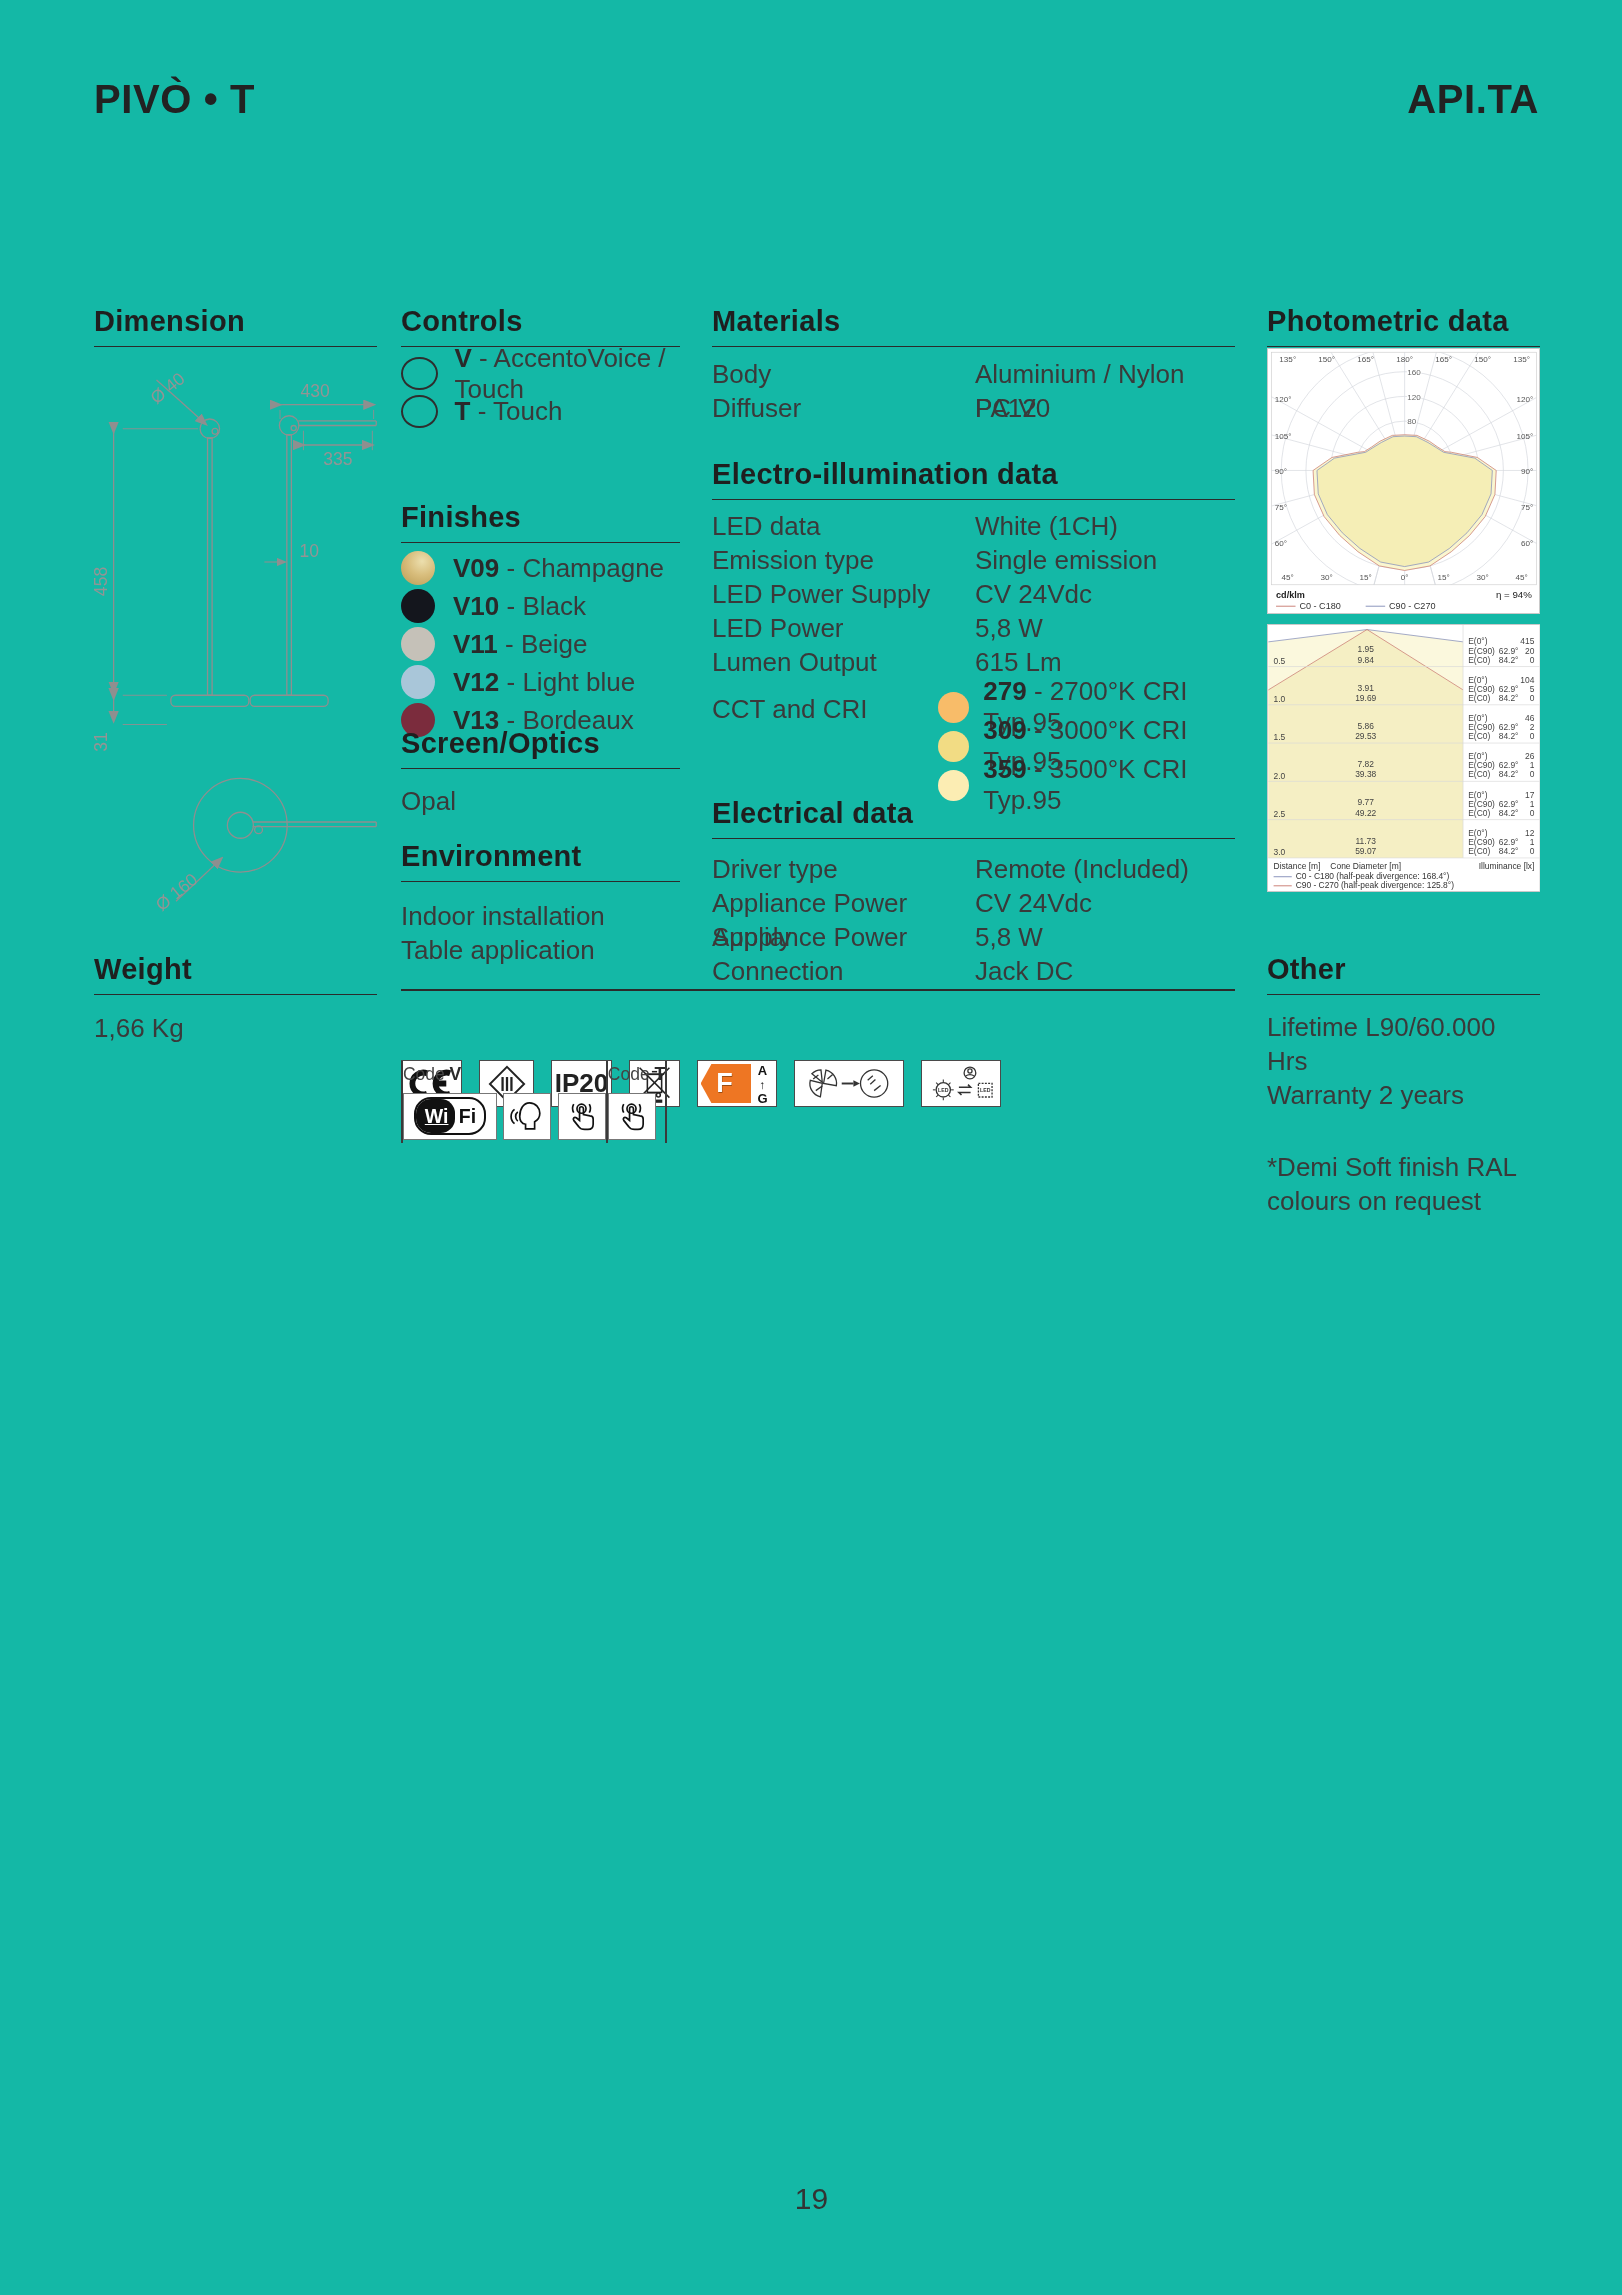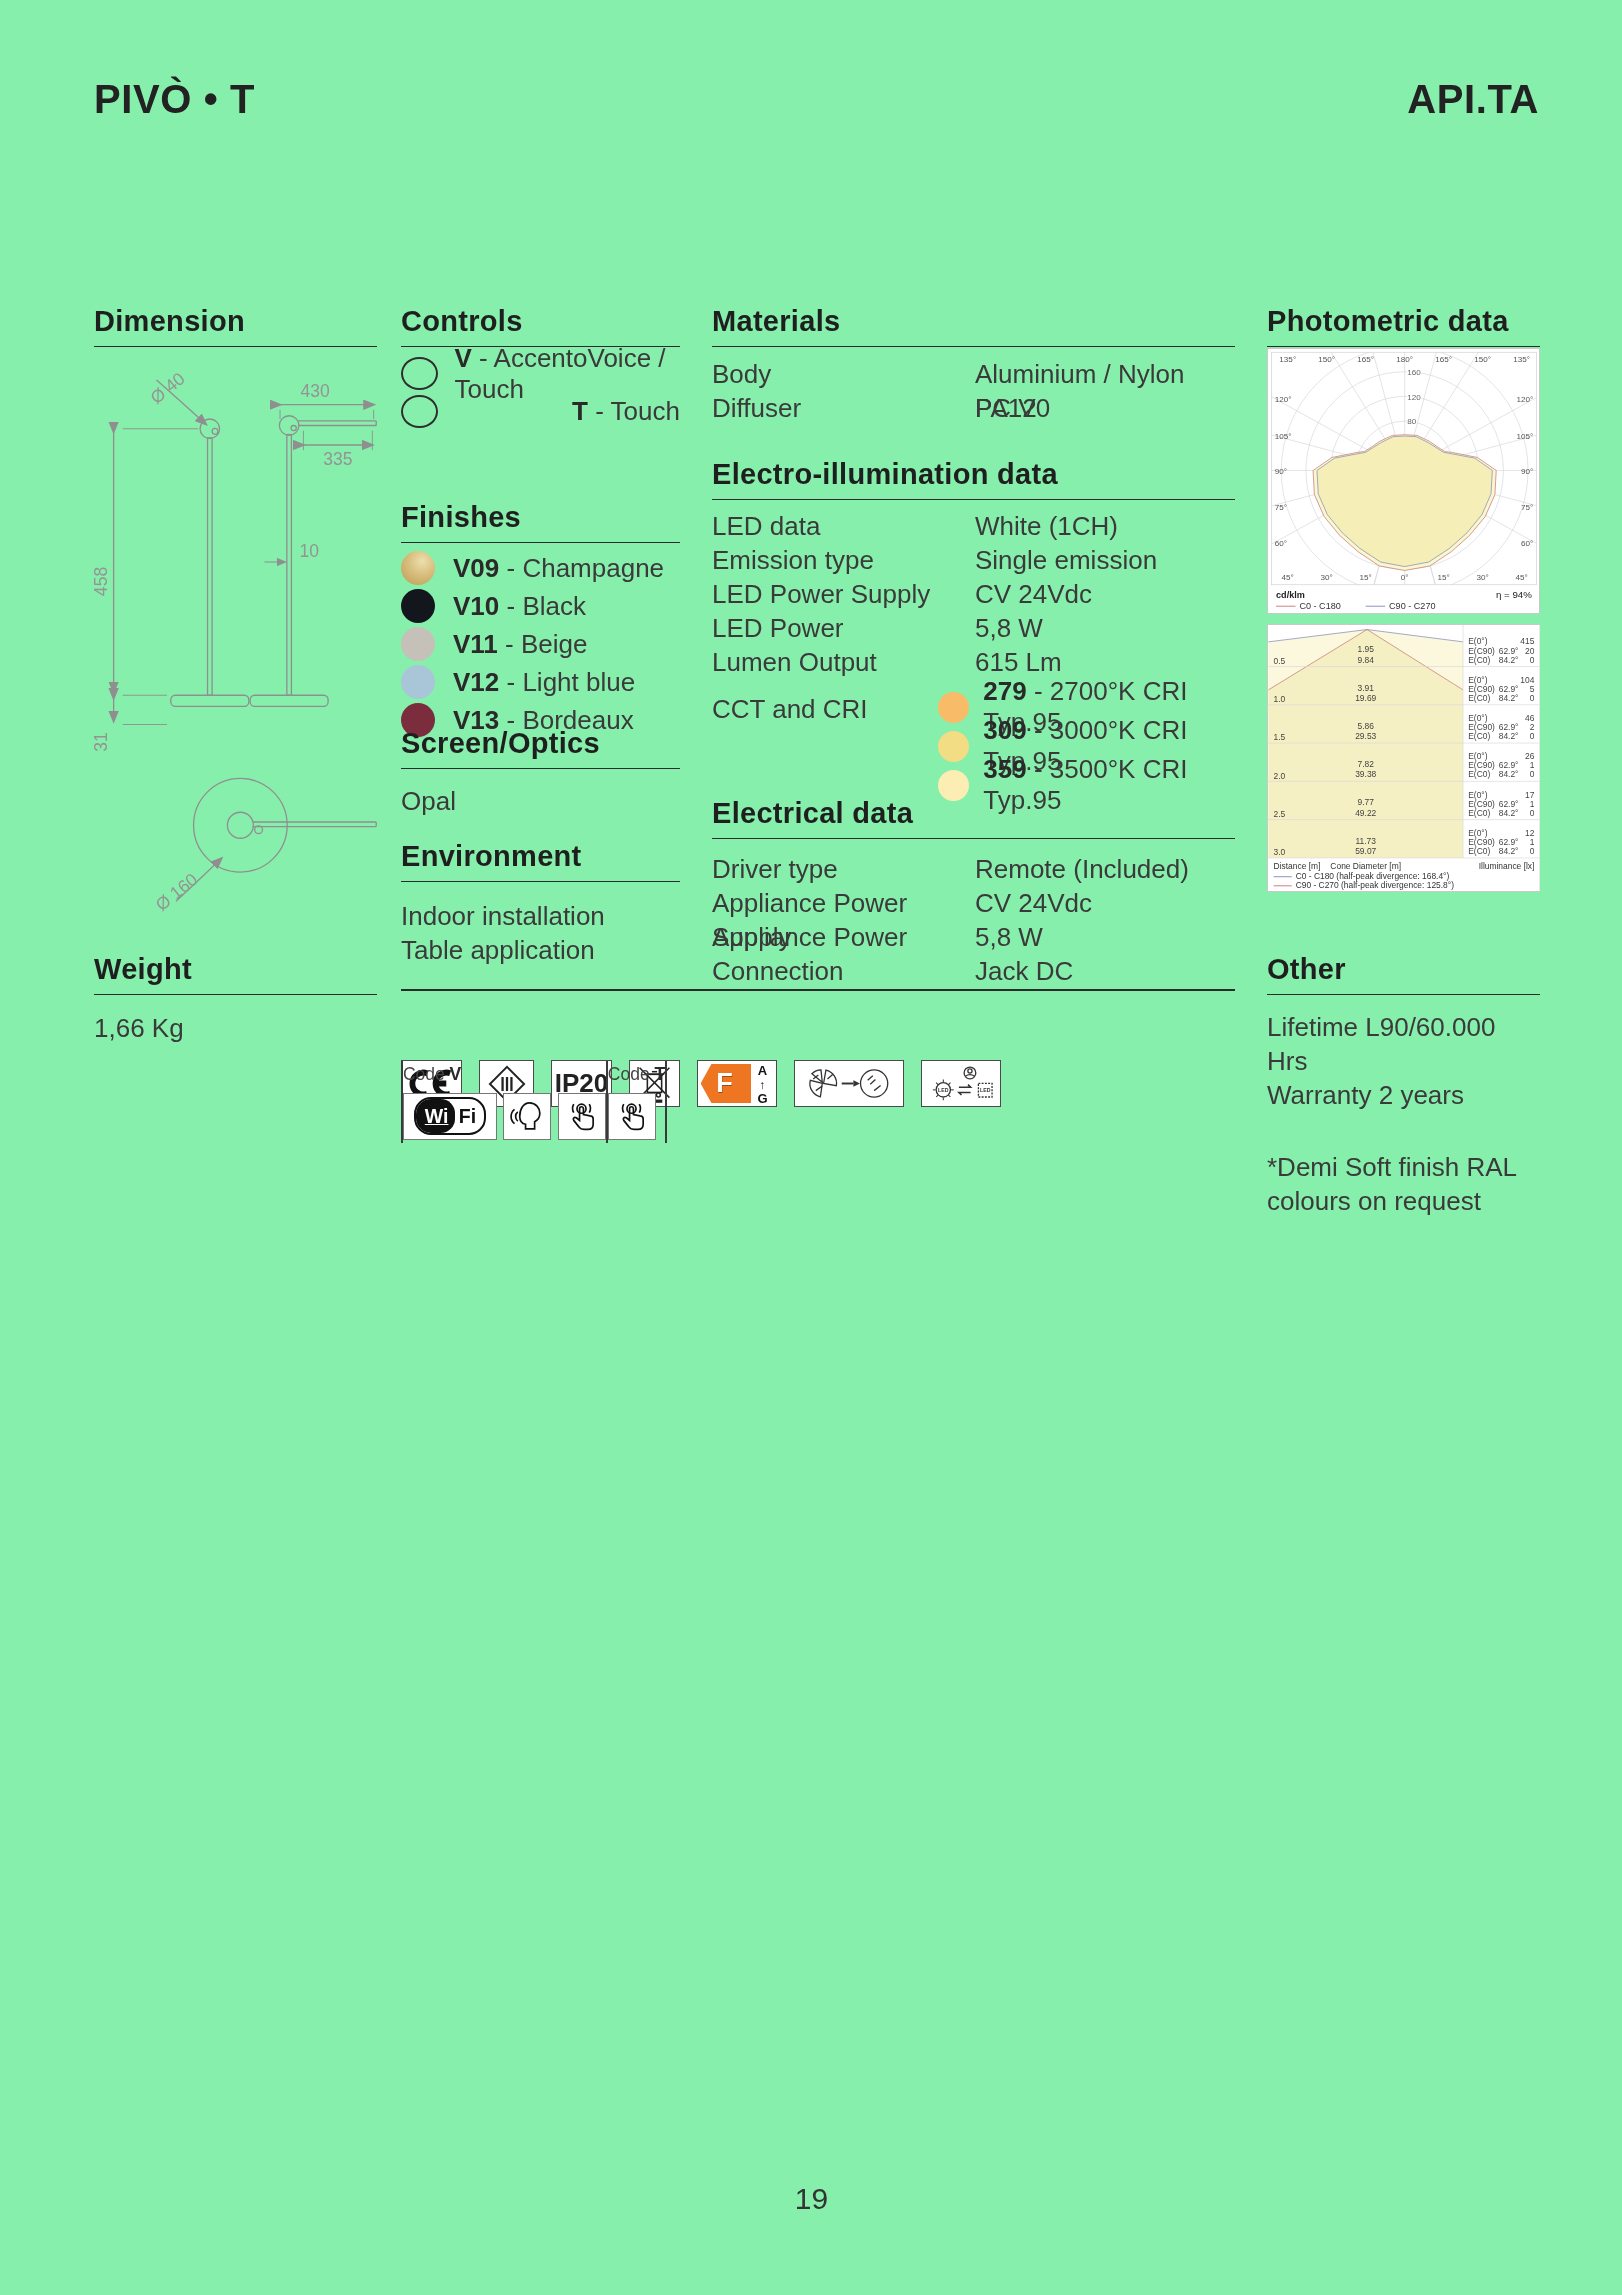--- a/index.html
+++ b/index.html
@@ -1,27 +1,27 @@
 <!DOCTYPE html>
 <html style="font-size:10.4px"><head>
 <meta charset="utf-8">
 <style>
   html,body{margin:0;padding:0;background:#e6e5e3;}
-  .page{position:relative;width:1623px;height:2295px;background:#86efac;
+  .page{position:relative;width:1623px;height:2295px;background:#14b8a6;
         font-family:"Liberation Sans",sans-serif;color:#3a3a3a;overflow:hidden;}
   .abs{position:absolute;}
   .title{font-size:40px;font-weight:600;color:#222;letter-spacing:0.6px;}
   .sec-title{font-size:29px;font-weight:700;color:#1f1f1f;border-bottom:1.9px solid #2b2b2b;
              padding-bottom:7.8px;letter-spacing:0.3px;}
   .body-t{font-size:26px;color:#3a3a3a;}
   .kv{display:flex;font-size:26px;color:#3a3a3a;align-items:baseline;}
   .kv .k{width:263px;flex:0 0 263px;}
   .kv .v{flex:1;}
   .row48{height:34px;line-height:34px;}
-  .ctl-row{display:flex;align-items:center;height:38px;gap:17px;font-size:26px;justify-content:space-between;}
+  .ctl-row{display:flex;align-items:center;height:38px;gap:17px;font-size:26px;}
   .ctl-circle{width:32.5px;height:29px;border:2.6px solid #2e2e2e;border-radius:50%;background:transparent;flex:0 0 auto;}
   .fin-row{display:flex;align-items:center;height:38px;gap:18px;font-size:26px;}
   .swatch{width:34px;height:34px;border-radius:50%;flex:0 0 auto;}
   .cct-row{display:flex;align-items:center;height:39px;gap:14.3px;font-size:26px;}
   .cct-dot{width:31px;height:31px;border-radius:50%;flex:0 0 auto;}
   .b{font-weight:700;color:#2a2a2a;}
   .rule{position:absolute;height:1.9px;background:#2b2b2b;}
   .icon-row{position:absolute;display:flex;gap:17px;align-items:flex-start;}
   .cert{height:47px;background:#fff;border:1.9px solid #4a4a4a;box-sizing:border-box;
         display:flex;align-items:center;justify-content:center;}

